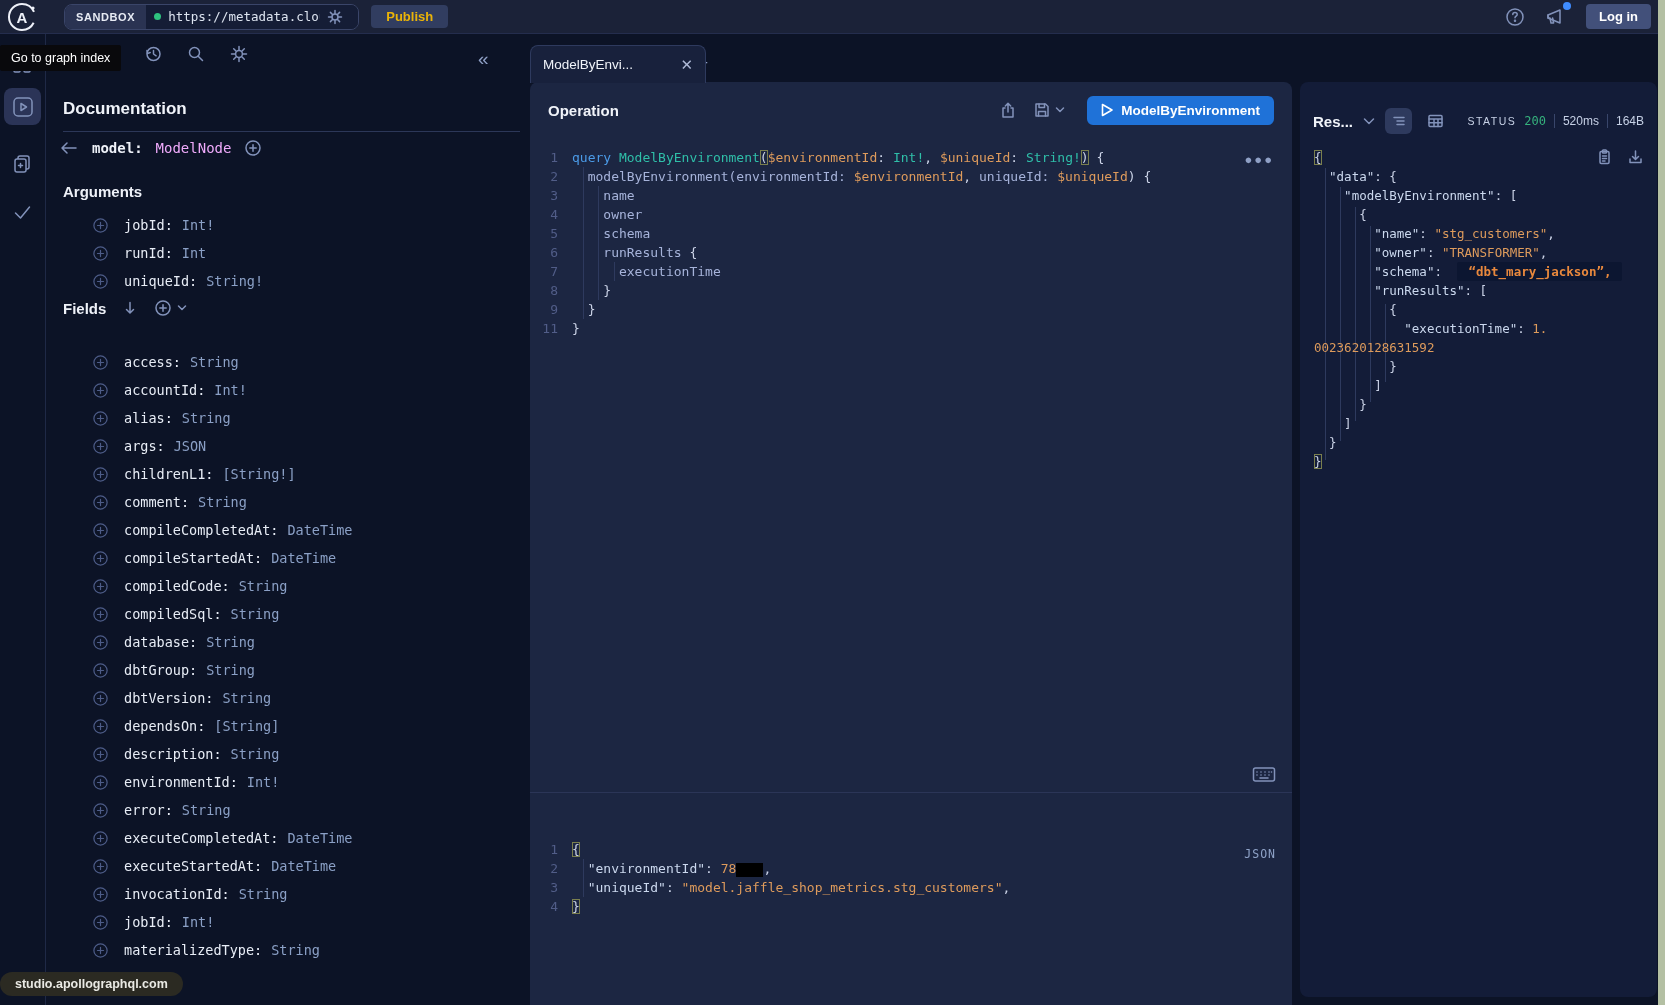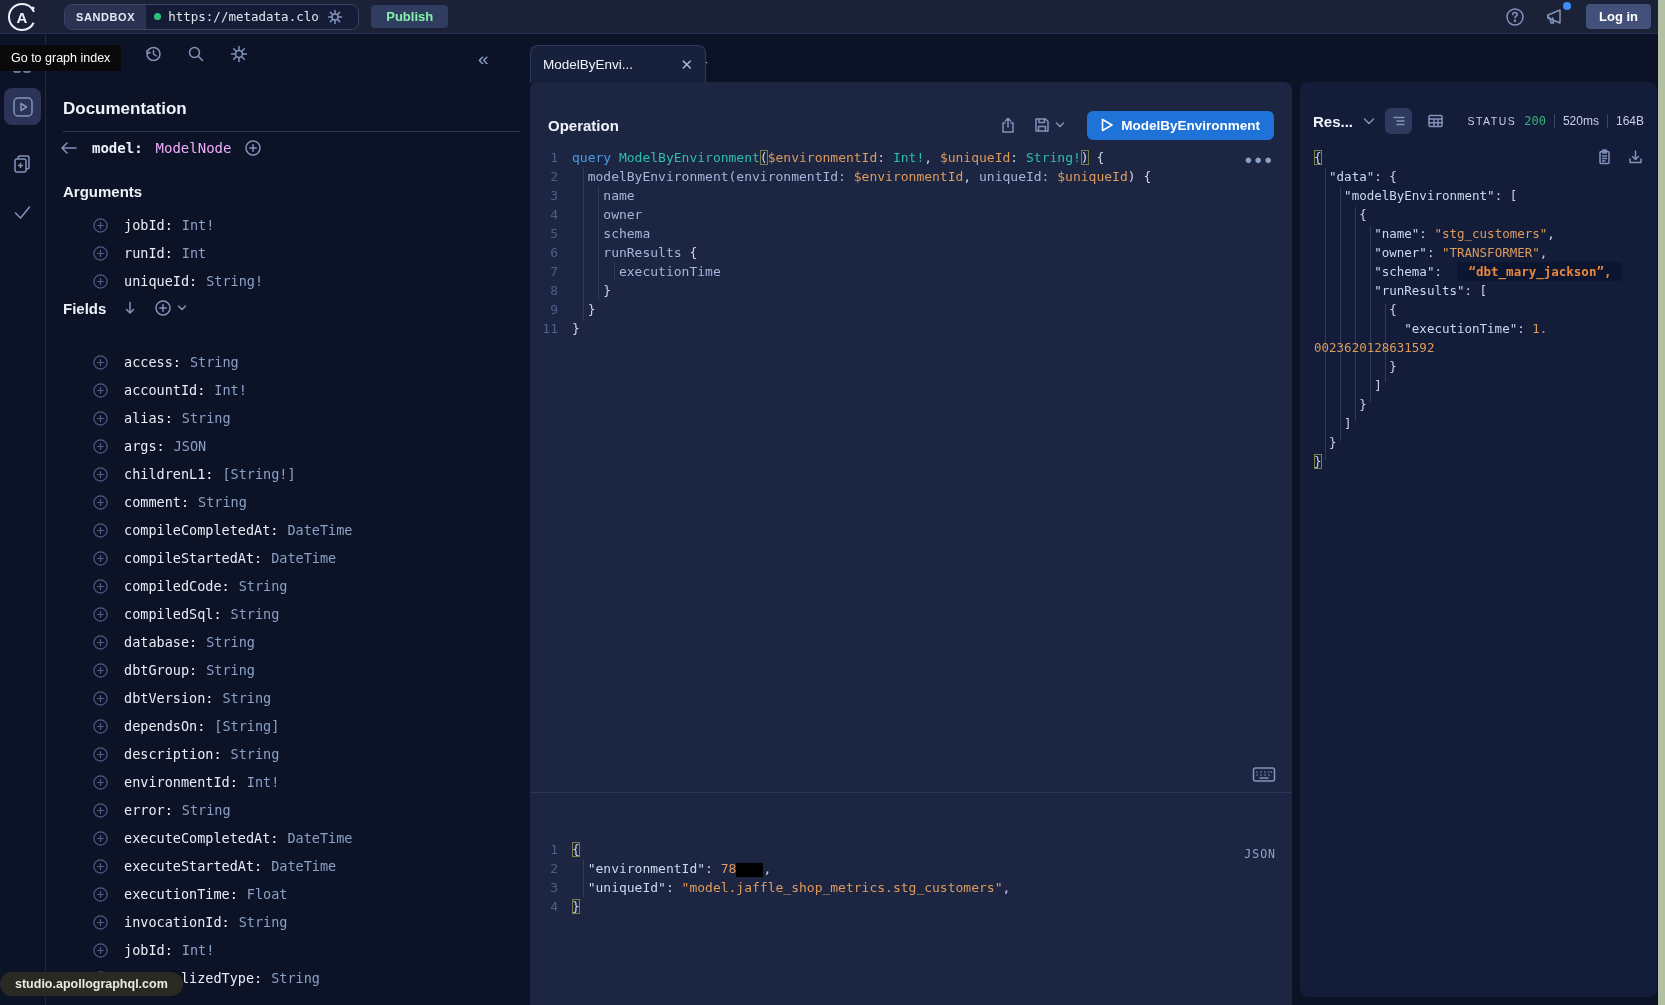--- a/index.html
+++ b/index.html
@@ -16,21 +16,21 @@
   
   .topbar{position:absolute;left:0;top:0;right:0;height:33px;background:#1b2238;
     border-bottom:1px solid #242d4d;display:flex;align-items:center;z-index:30;}
   .logo{position:absolute;left:7px;top:2px;width:30px;height:30px;z-index:40;}
   .sandbox-group{display:flex;margin-left:64px;height:24px;border:1px solid #3a4569;border-radius:8px;overflow:hidden;align-items:stretch;}
   .sandbox-label{background:#2a3352;color:#e7ebf4;font-size:11px;font-weight:bold;letter-spacing:.6px;
     display:flex;align-items:center;padding:0 11px;}
   .url-box{background:#151d36;display:flex;align-items:center;gap:7px;padding:0 8px;width:196px;}
   .green-dot{width:7px;height:7px;border-radius:50%;background:#2ec27e;flex:none;}
   .url-text{font-size:12.5px;color:#dde4f0;white-space:nowrap;overflow:hidden;width:152px;}
-  .publish-btn{margin-left:12px;background:#313d60;color:#86efac;font-weight:bold;font-size:13px;
+  .publish-btn{margin-left:12px;background:#313d60;color:#eab308;font-weight:bold;font-size:13px;
     padding:4px 15px;border-radius:4px;}
   .topbar-right{margin-left:auto;display:flex;align-items:center;gap:18px;margin-right:14px;}
   .badge-dot{position:absolute;right:-3px;top:-4px;width:8px;height:8px;border-radius:50%;background:#3f8cff;}
   .login-btn{background:#42507a;color:#fff;font-weight:bold;font-size:13px;padding:5px 13px;border-radius:4px;}
 
   
   .rail{position:absolute;left:0;top:33px;width:45px;bottom:0;border-right:1px solid #1f2946;}
   .rail-tile{position:absolute;left:4px;top:55px;width:37px;height:37px;border-radius:8px;background:#2b3457;
     display:flex;align-items:center;justify-content:center;}
   .rail-icon{position:absolute;left:11px;}
@@ -53,21 +53,21 @@
   
   .middle{position:absolute;left:530px;top:33px;width:762px;bottom:0;}
   .collapse-btn{position:absolute;left:-52px;top:15px;color:#8fa0c6;font-size:19px;cursor:pointer;}
   .tab{position:absolute;left:0;top:12px;width:150px;height:37px;background:#18213c;
     border:1px solid #2e3a5e;border-bottom:none;border-radius:8px 8px 0 0;
     display:flex;align-items:center;padding:0 12px;gap:10px;z-index:5;}
   .tab-title{font-size:13.5px;color:#f0f3f9;white-space:nowrap;overflow:hidden;flex:1;}
   .tab-close{color:#aeb9d6;font-size:15px;cursor:pointer;}
   .tab-add{position:absolute;left:166px;top:18px;color:#8fa0c6;font-size:21px;font-weight:300;cursor:pointer;}
   .op-card{position:absolute;left:0;right:0;top:49px;bottom:0;background:#1c2642;border-radius:8px 8px 0 0;}
-  .op-header{height:56px;display:flex;align-items:center;padding:15px 18px;gap:16px;justify-content:flex-end;}
+  .op-header{height:56px;display:flex;align-items:center;padding:0 18px;gap:16px;justify-content:flex-end;}
   .op-title{font-size:15px;font-weight:bold;color:#f0f3f9;flex:1;}
   .save-group{display:flex;align-items:center;gap:4px;}
   .run-btn{background:#1f72d8;color:#fff;font-weight:bold;font-size:13.5px;border-radius:6px;
     padding:7px 14px;display:flex;align-items:center;gap:8px;cursor:pointer;margin-left:6px;}
   .editor{position:absolute;left:0;right:0;top:56px;bottom:212px;overflow:hidden;}
   .ellipsis-btn{position:absolute;right:18px;top:14px;color:#8fa0c6;font-size:13px;letter-spacing:2px;cursor:pointer;}
   .kbd-btn{position:absolute;right:16px;bottom:10px;}
 
   
   .code-wrap{position:relative;font-family:"DejaVu Sans Mono", monospace;font-size:13px;line-height:19px;}
@@ -493,30 +493,20 @@
       </div>
       <div class="doc-row">
         <svg width="17" height="17" viewBox="0 0 18 18">
           <g fill="none" stroke="#4d5c88" stroke-width="1.3" stroke-linecap="round">
             <circle cx="9" cy="9" r="7"></circle>
             <path d="M9 5.8v6.4M5.8 9h6.4"></path>
           </g>
         </svg>
         <span class="dname mono">executeStartedAt:</span>
         <span class="dtype mono">DateTime</span>
-      </div>
-      <div class="doc-row">
-        <svg width="17" height="17" viewBox="0 0 18 18">
-          <g fill="none" stroke="#4d5c88" stroke-width="1.3" stroke-linecap="round">
-            <circle cx="9" cy="9" r="7"></circle>
-            <path d="M9 5.8v6.4M5.8 9h6.4"></path>
-          </g>
-        </svg>
-        <span class="dname mono">executionTime:</span>
-        <span class="dtype mono">Float</span>
       </div>
       <div class="doc-row">
         <svg width="17" height="17" viewBox="0 0 18 18">
           <g fill="none" stroke="#4d5c88" stroke-width="1.3" stroke-linecap="round">
             <circle cx="9" cy="9" r="7"></circle>
             <path d="M9 5.8v6.4M5.8 9h6.4"></path>
           </g>
         </svg>
         <span class="dname mono">invocationId:</span>
         <span class="dtype mono">String</span>

